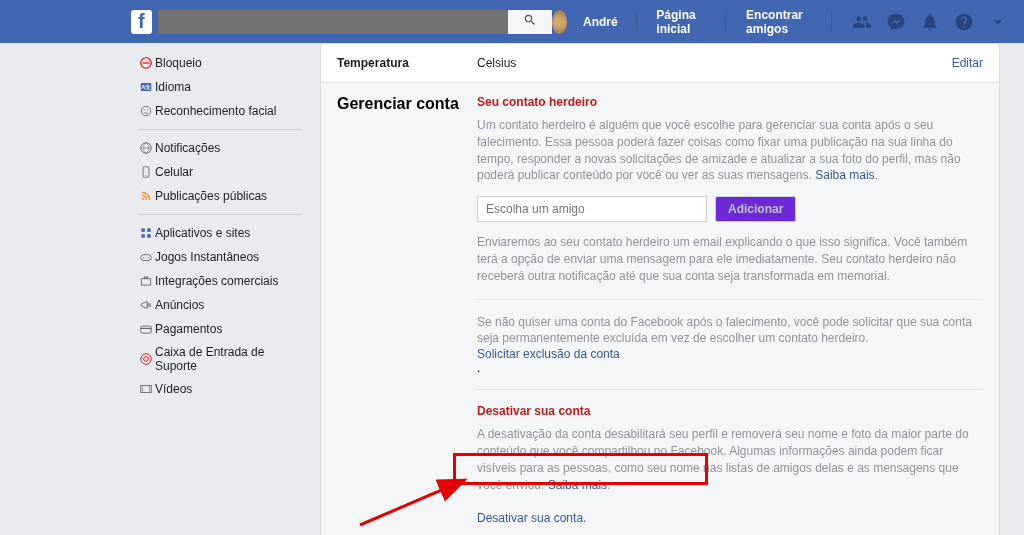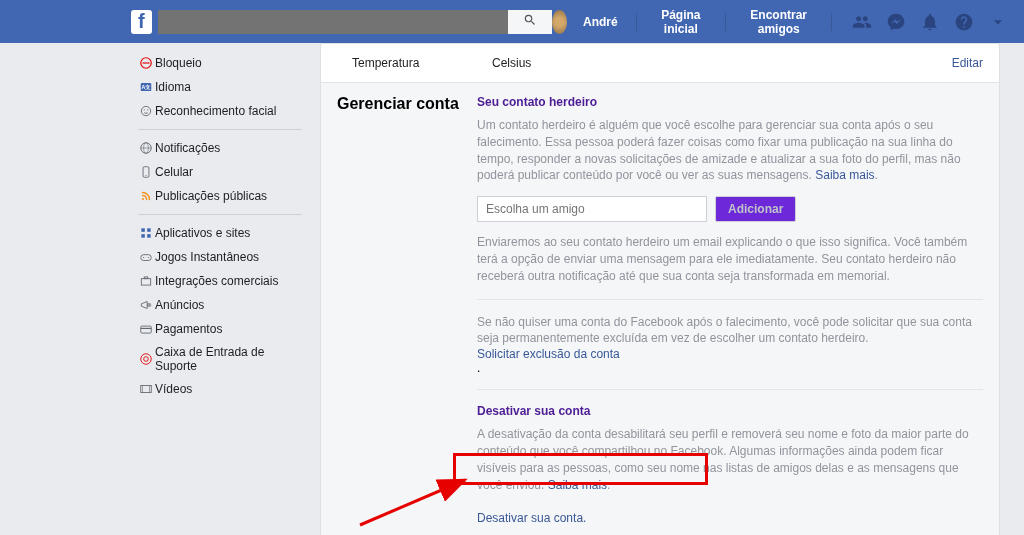--- a/index.html
+++ b/index.html
@@ -8,48 +8,48 @@
     
     .topbar { background: #4267b2; height: 43px; display: flex; align-items: center; padding: 0 16px; }
     .fb-logo { width: 24px; height: 24px; background: white; color: #4267b2; display: flex; align-items: center; justify-content: center; font-weight: bold; font-size: 20px; border-radius: 3px; margin-left: 115px; }
     .search-wrap { display: flex; margin-left: 6px; }
     .search-input { width: 350px; height: 24px; border: none; padding: 0 8px; font-size: 14px; background: #737373; }
     .search-btn { width: 44px; height: 24px; background: #f5f6f7; border: none; display: flex; align-items: center; justify-content: center; cursor: pointer; }
     .search-btn svg { width: 14px; height: 14px; fill: #555; }
     .top-right { margin-left: auto; display: flex; align-items: center; gap: 8px; margin-right: 0; }
     .avatar { width: 24px; height: 24px; border-radius: 50%; background: radial-gradient(circle, #d4a76a 30%, #8b6f47 100%); }
     .user-link { color: white; font-size: 12px; font-weight: bold; padding: 0 8px; cursor: pointer; }
-    .nav-link { color: white; font-size: 12px; font-weight: bold; padding: 0 10px; cursor: pointer; text-align: center; }
+    .nav-link { color: white; font-size: 12px; font-weight: bold; padding: 0 10px; cursor: pointer; }
     .nav-icons { display: flex; gap: 14px; margin-left: 10px; }
     .nav-icon { width: 20px; height: 20px; display: flex; align-items: center; justify-content: center; cursor: pointer; }
     .nav-icon svg { width: 20px; height: 20px; fill: #2a4480; }
     .nav-sep { width: 1px; height: 18px; background: #385898; margin: 0 2px; }
     
     
     .container { display: flex; padding-top: 0; margin-left: 130px; }
     
     
     .sidebar { width: 180px; padding: 8px 0; font-size: 12px; }
     .side-item { display: flex; align-items: center; padding: 4px 8px; color: #1c1e21; cursor: pointer; gap: 1px; }
     .side-icon { width: 16px; height: 16px; display: flex; align-items: center; justify-content: center; flex-shrink: 0; }
     .side-icon svg { width: 14px; height: 14px; fill: #616770; }
     .side-sep { height: 1px; background: #ccd0d5; margin: 6px 8px; }
     
     
     .content { flex: 1; background: white; border: 1px solid #dddfe2; border-radius: 3px; margin: 0 0 0 10px; max-width: 680px; }
     .content-row { display: flex; border-bottom: 1px solid #e5e5e5; padding: 12px 16px; }
-    .row-label { width: 140px; font-size: 12px; font-weight: normal; color: #1c1e21; margin-left: 15px; }
+    .row-label { width: 140px; font-size: 12px; font-weight: bold; color: #1c1e21; }
     .row-value { flex: 1; font-size: 12px; color: #1c1e21; }
     .row-edit { color: #385898; font-size: 12px; cursor: pointer; }
     
     .section { padding: 12px 16px; }
     .left-col { width: 140px; font-size: 16px; font-weight: bold; }
     .right-col { flex: 1; font-size: 12px; }
     .section-flex { display: flex; }
-    .subsection-title { font-size: 12px; font-weight: bold; color: #4c1d95; margin-bottom: 8px; }
+    .subsection-title { font-size: 12px; font-weight: bold; color: #b91c1c; margin-bottom: 8px; }
     .gray-text { color: #90949c; font-size: 12px; line-height: 1.4; }
     .link-text { color: #385898; cursor: pointer; }
     .input-row { display: flex; gap: 8px; margin: 12px 0; }
     .friend-input { flex: 1; max-width: 230px; padding: 5px 8px; border: 1px solid #ccd0d5; font-size: 12px; color: #90949c; }
     .add-btn { padding: 4px 12px; background: #6d28d9; border: 1px solid #ccd0d5; color: #bec3c9; font-size: 12px; font-weight: bold; border-radius: 2px; cursor: pointer; }
     .inner-sep { border-top: 1px solid #e5e5e5; margin: 14px 0; }
     
     
     .red-box { position: absolute; border: 3px solid #e60000; pointer-events: none; }
     

